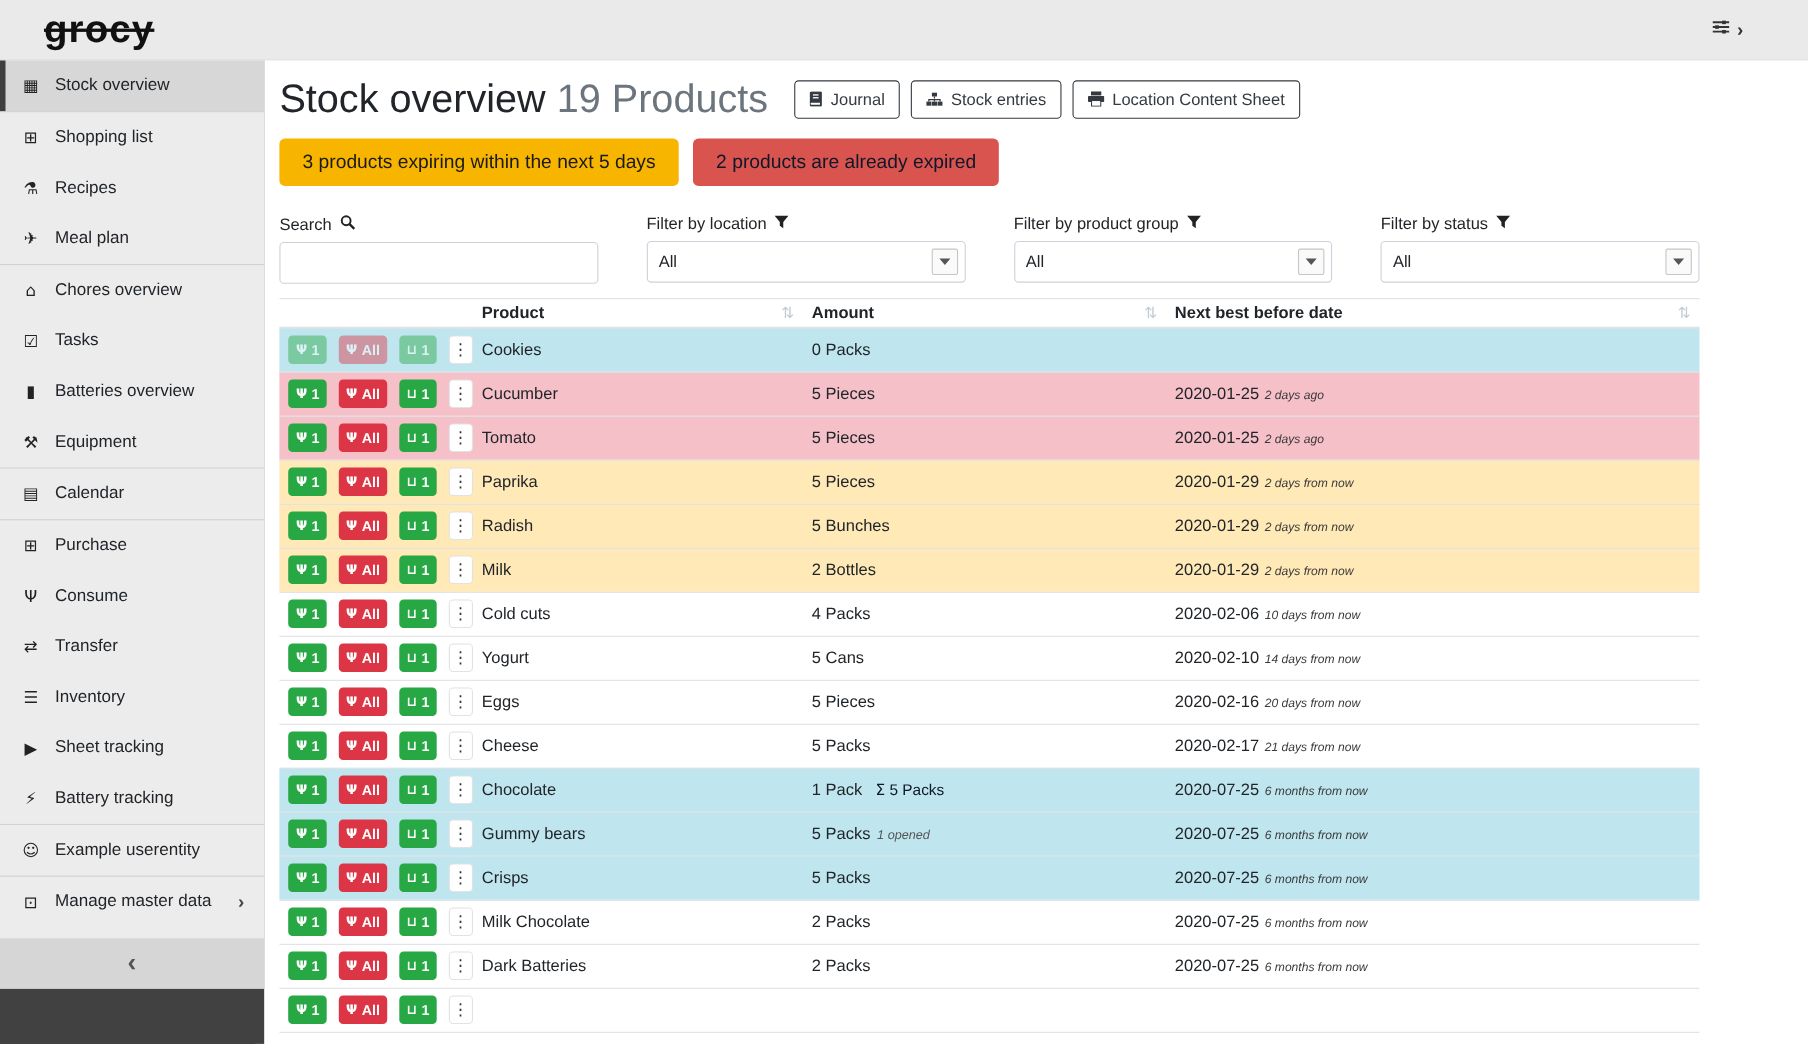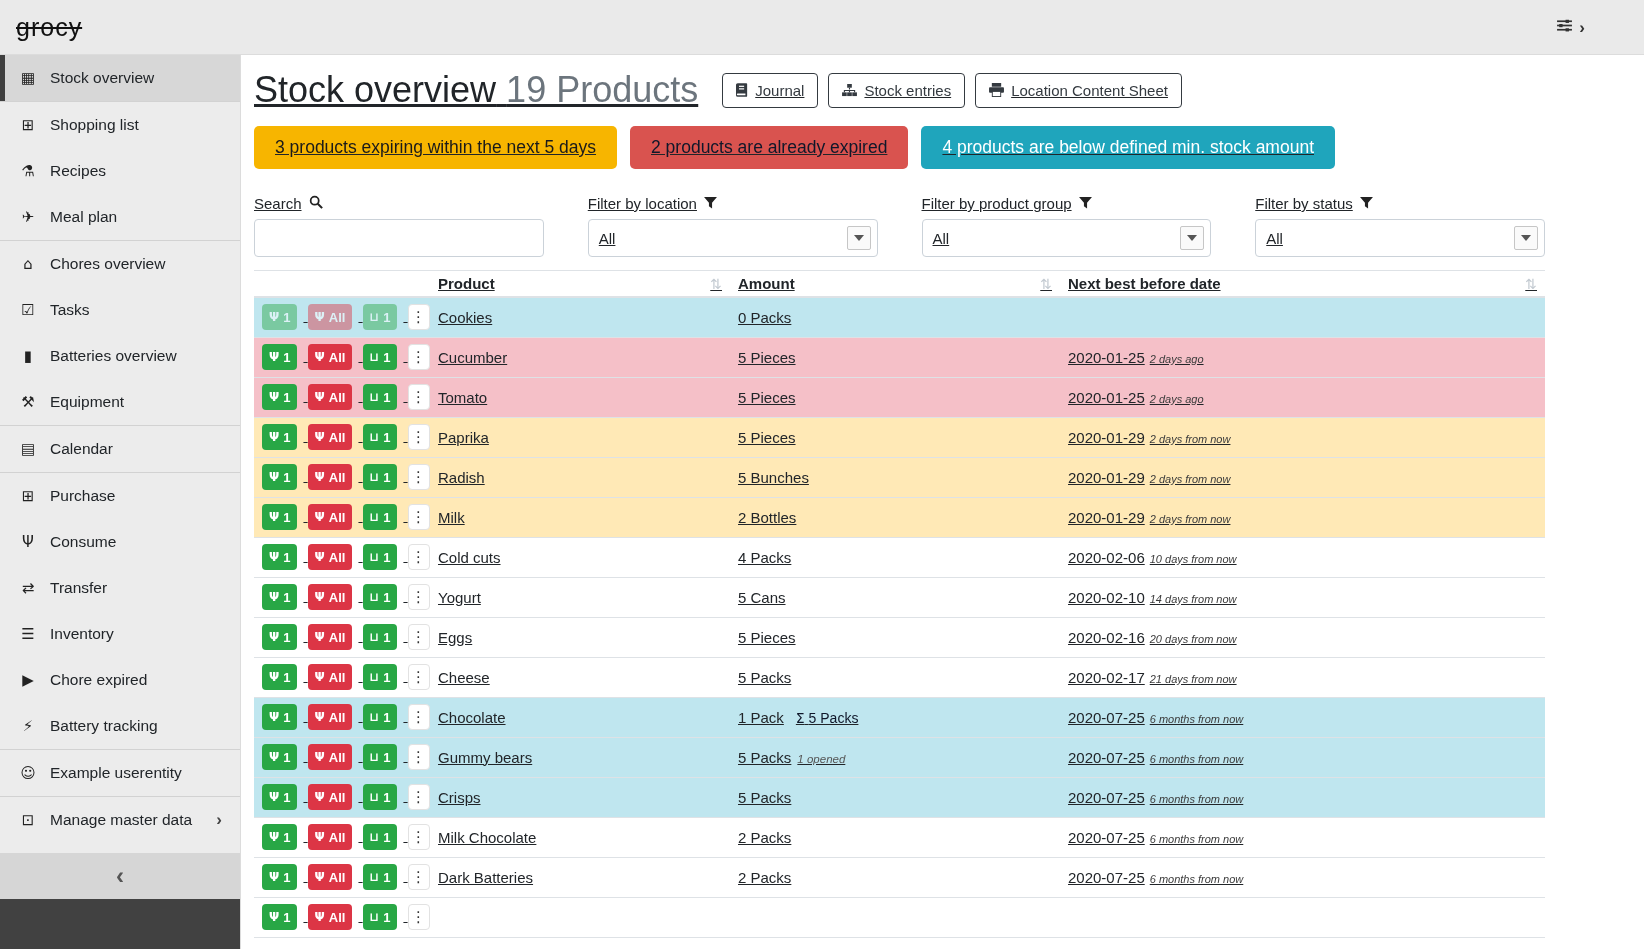--- a/index.html
+++ b/index.html
@@ -10,22 +10,22 @@
   }
   .icon-glyph { font-family: "DejaVu Sans", sans-serif; }
 
   
   .topbar {
     height: 55px; background: #eaeaea; border-bottom: 1px solid #dcdcdc;
     display: flex; align-items: center; justify-content: space-between;
     padding: 0 18px 0 16px;
   }
   .logo {
-    font-size: 25px; font-weight: normal; letter-spacing: 1px; color: #111;
-    text-decoration: line-through; cursor: pointer;
+    font-size: 35px; font-weight: bold; letter-spacing: 1px; color: #111;
+    text-decoration: line-through; cursor: pointer; margin-left: 24px;
   }
   .topbar-right { display: flex; align-items: center; gap: 26px; flex-direction: column; }
   .top-menu { display: flex; align-items: center; gap: 6px; color: #333; cursor: pointer; font-size: 15.5px; }
   .top-menu .chev { color: #333; font-size: 17px; font-weight: bold; line-height: 1; }
 
   
   .layout { display: flex; height: 894px; }
 
   
   .sidebar {
@@ -46,21 +46,21 @@
   .nav-divider { height: 1px; background: #d2d2d2; }
   .sidebar-spacer { flex: 1; }
   .sidebar-collapse {
     height: 46px; background: #d6d6d6; display: flex; align-items: center; justify-content: center;
     font-size: 24px; color: #555; cursor: pointer; font-weight: bold;
   }
   .sidebar-dark { height: 50px; background: #414141; }
 
   
   .main { flex: 1; background: #fff; overflow: hidden; padding: 14px 0 0 13px; }
-  .main-inner { width: 1291px; text-decoration: underline; }
+  .main-inner { width: 1291px; }
 
   .page-head { display: flex; align-items: center; gap: 24px; }
   h1 { font-size: 36px; font-weight: 500; color: #212529; white-space: nowrap; }
   .subtitle { color: #6c757d; font-weight: 400; }
   .toolbar { display: flex; gap: 10px; }
   .toolbar button {
     background: #fff; border: 1px solid #343a40; color: #343a40; border-radius: 4px;
     padding: 8px 13px; font-size: 15px; display: inline-flex; align-items: center; gap: 7px;
     cursor: pointer; font-family: inherit;
   }
@@ -248,21 +248,21 @@
   </div>
 
   <div class="nav-item">
     <span class="nav-icon icon-glyph">☰</span>
     <span class="nav-label">Inventory</span>
 
   </div>
 
   <div class="nav-item">
     <span class="nav-icon icon-glyph">▶</span>
-    <span class="nav-label">Chore expired</span>
+    <span class="nav-label">Sheet tracking</span>
 
   </div>
 
   <div class="nav-item">
     <span class="nav-icon icon-glyph">⚡</span>
     <span class="nav-label">Battery tracking</span>
 
   </div>
 <div class="nav-divider"></div>
   <div class="nav-item">
@@ -326,21 +326,20 @@
             <span>Location Content Sheet</span>
           </button>
         </div>
       </div>
 
       <div class="banners" id="banners">
   <div class="banner" style="background: rgb(247, 181, 0); color: rgb(26, 26, 26);">3 products expiring within the next 5 days</div>
 
   <div class="banner" style="background: rgb(217, 83, 79); color: #0f172a;">2 products are already expired</div>
 
-  <div class="banner" style="background: rgb(31, 165, 188); color: rgb(255, 255, 255);">4 products are below defined min. stock amount</div>
 </div>
 
       <div class="filters">
         <div class="filter">
           <div class="filter-label">
             <span>Search</span>
             <span>
               <svg viewBox="0 0 16 16" width="14" height="14">
                   <circle cx="6.5" cy="6.5" r="4.6" fill="none" stroke="#222" stroke-width="2"></circle>
                   <line x1="10" y1="10" x2="15" y2="15" stroke="#222" stroke-width="2.4"></line>

